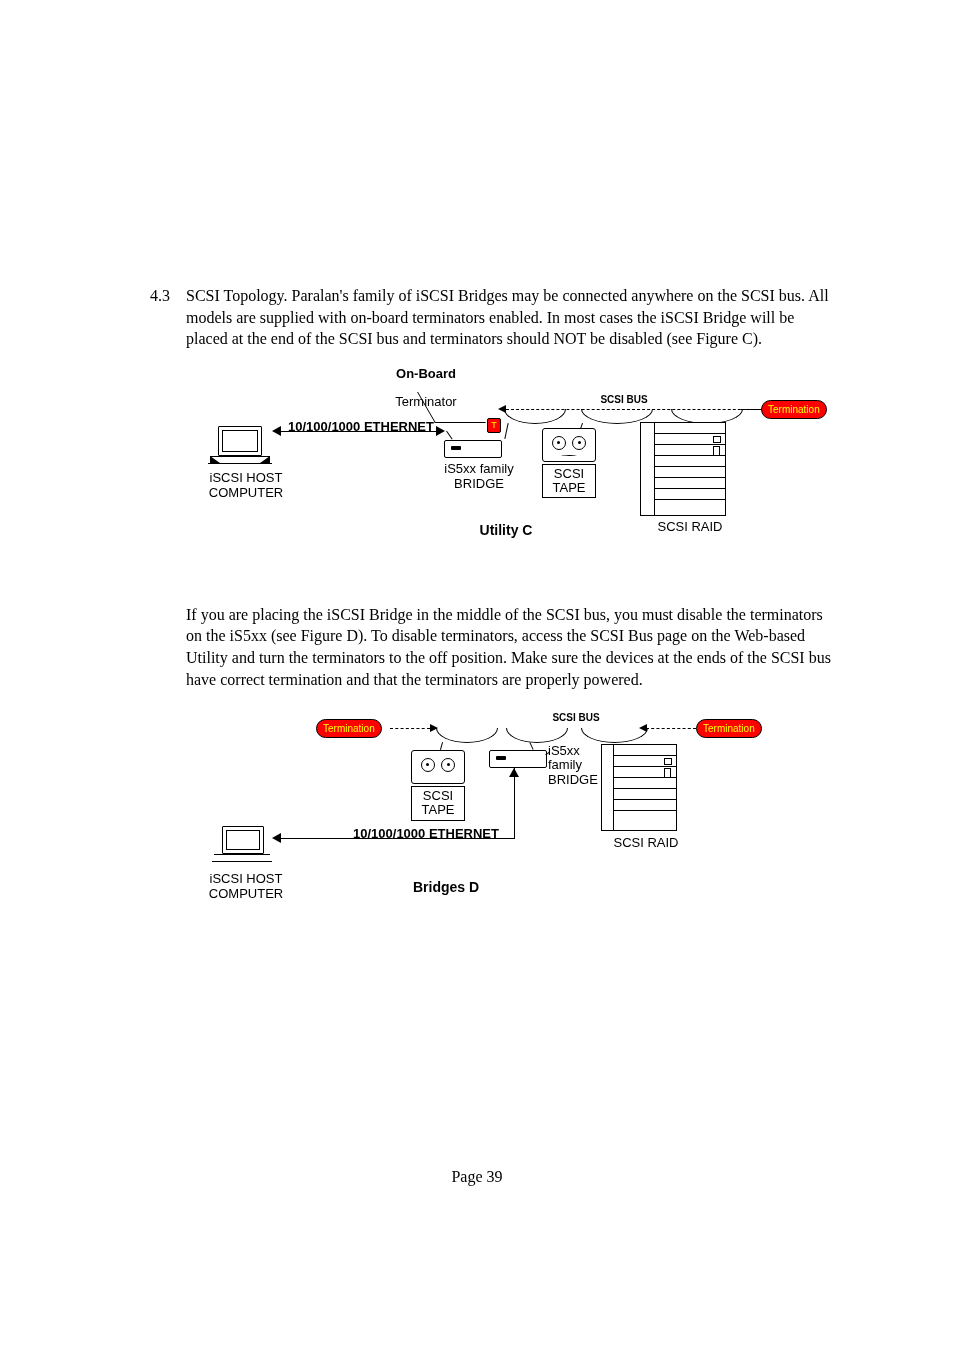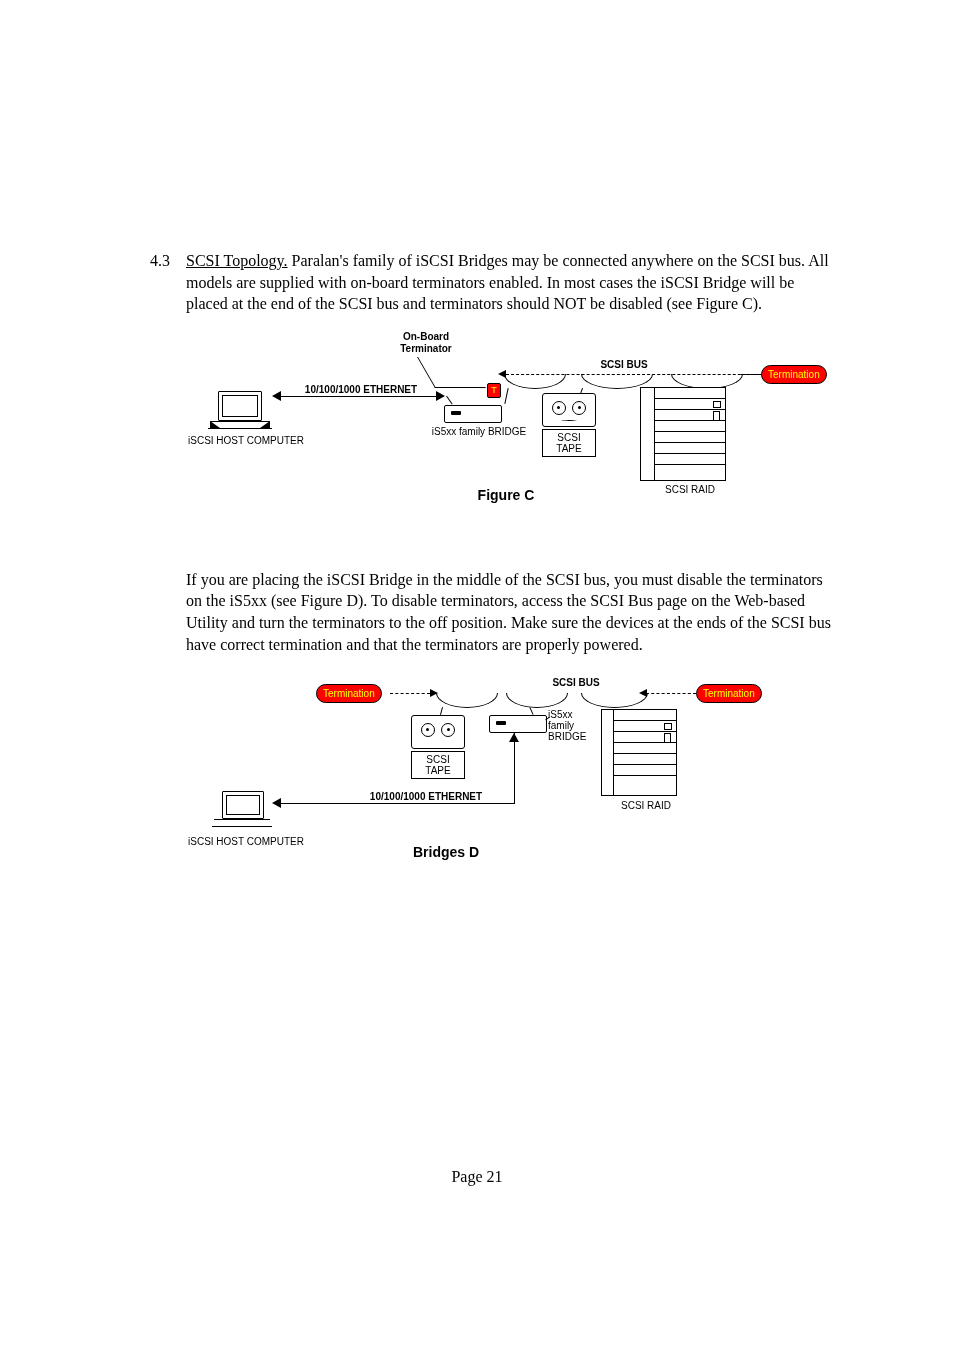--- a/index.html
+++ b/index.html
@@ -7,58 +7,59 @@
     font-family: "Times New Roman", serif;
     font-size: 16px;
     color: #000;
     background: #fff;
     width: 954px;
     height: 1351px;
     position: relative;
   }
   .page {
     padding: 250px 120px 0 150px;
+    margin-top: 35px;
   }
   .para {
     line-height: 1.35;
     margin: 0 0 6px 0;
   }
   .hang {
     display: flex;
   }
   .hang .num {
     width: 36px;
     flex-shrink: 0;
   }
   .hang .body {
     flex: 1;
   }
   .para2 {
     margin-left: 36px;
     margin-top: 40px;
     line-height: 1.35;
   }
-  .under { text-decoration: underline; }
+  .under { }
   .footer {
     position: absolute;
     left: 0; right: 0;
     bottom: 165px;
     text-align: center;
     font-size: 16px;
   }
   
   .diagram {
     position: relative;
     margin-left: 36px;
     margin-top: 14px;
     width: 660px;
     font-family: Arial, Helvetica, sans-serif;
     font-size: 9px;
   }
-  .label { position: absolute; font-size: 10px; color: #000; text-align: center; }
+  .label { position: absolute; font-size: 13px; color: #000; text-align: center; }
   .big-label { font-size: 14px; font-weight: bold; }
   .termpill {
     position: absolute;
     background: #f00;
     color: #ff0;
     border: 1px solid #000;
     border-radius: 11px;
     font-size: 10px;
     padding: 3px 6px;
     text-align: center;
@@ -136,21 +137,21 @@
   <div class="para hang">
     <div class="num">4.3</div>
     <div class="body">
       <span class="under">SCSI Topology.</span><span>  Paralan's family of iSCSI Bridges may be connected anywhere on the SCSI bus.  All models are supplied with on-board terminators enabled.  In most cases the iSCSI Bridge will be placed at the end of the SCSI bus and terminators should NOT be disabled (see Figure C).</span>
     </div>
   </div>
 
   <div class="diagram" style="height:200px;">
 
     <div class="label" style="left:200px; top:2px; width:80px; font-weight:bold;">On-Board</div>
-    <div class="label" style="left:200px; top:14px; width:80px; font-weight:bold;">Terminator</div>
+    <div class="label" style="left:200px; top:30px; width:80px; font-weight:normal;">Terminator</div>
 
     <div style="position:absolute; left:240px; top:28px; width:50px; height:30px; border-left:1px solid #000; border-bottom:1px solid #000; transform:skewX(30deg);"></div>
 
     <div class="termT" style="left:301px; top:54px;">T</div>
 
     <div class="bridge" style="left:258px; top:76px;"></div>
     <div class="label" style="left:243px; top:97px; width:100px;">iS5xx family BRIDGE</div>
 
     <div class="hline" style="left:95px; top:67px; width:160px;"></div>
     <div class="arrow-r" style="left:250px; top:62px;"></div>
@@ -209,21 +210,21 @@
         <div class="slot"></div>
         <div class="slot"></div>
         <div class="slot"></div>
         <div class="slot last"></div>
       </div>
     </div>
     <div class="label" style="left:454px; top:155px; width:100px;">SCSI RAID</div>
 
     <div style="position:absolute; left:486px; top:59px; width:0; height:0;"></div>
 
-    <div class="label big-label" style="left:260px; top:158px; width:120px;">Figure C</div>
+    <div class="label big-label" style="left:260px; top:158px; width:120px;">Utility C</div>
   </div>
 
   <div class="para2">If you are placing the iSCSI Bridge in the middle of the SCSI bus, you must disable the terminators on the iS5xx (see Figure D).  To disable terminators, access the SCSI Bus page on the Web-based Utility and turn the terminators to the off position.  Make sure the devices at the ends of the SCSI bus have correct termination and that the terminators are properly powered.</div>
 
   <div class="diagram" style="height:210px;">
 
     <div class="termpill" style="left:130px; top:15px;">Termination</div>
 
     <div class="dline" style="left:204px; top:24px; width:40px;"></div>
     <div class="arrow-s" style="left:244px; top:20px; border-left:8px solid #000;"></div>
@@ -285,13 +286,13 @@
       <div class="lap-screen" style="width:40px; height:26px; position:relative;"></div>
       <div style="position:absolute; left:-8px; top:28px; width:56px; height:0; border-top:1.5px solid #000;"></div>
       <div style="position:absolute; left:-10px; top:35px; width:60px; height:0; border-top:1.5px solid #000;"></div>
     </div>
     <div class="label" style="left:0; top:167px; width:120px;">iSCSI HOST COMPUTER</div>
 
     <div class="label big-label" style="left:200px; top:175px; width:120px;">Bridges D</div>
   </div>
 </div>
 
-<div class="footer">Page 21</div>
+<div class="footer">Page 39</div>
 
 </body></html>

